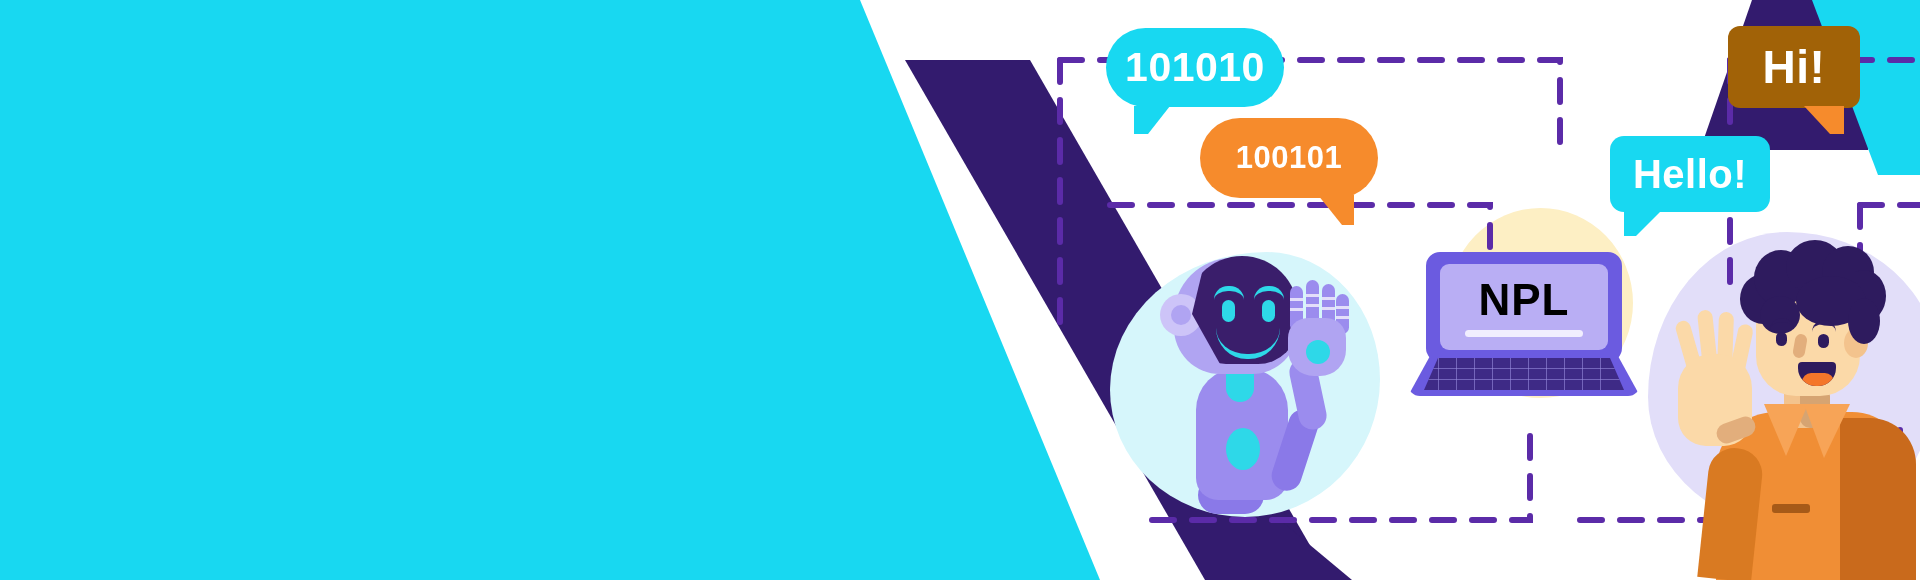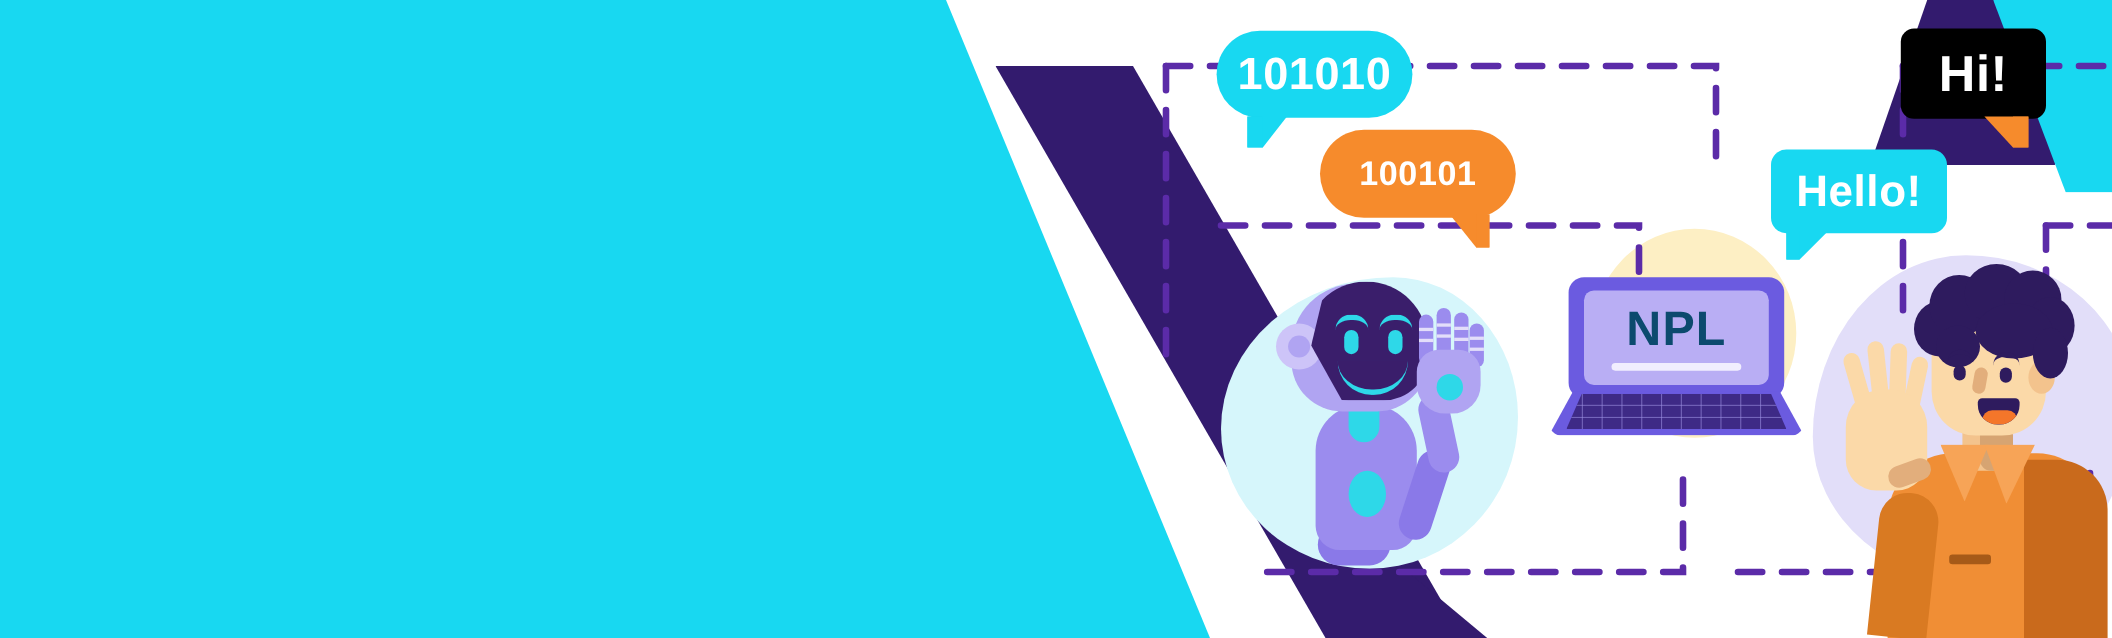--- a/index.html
+++ b/index.html
@@ -124,21 +124,21 @@
   }
   .b-hello .tail{
     left:14px;bottom:-24px;
     border-left:12px solid #18D8F1;
     border-right:26px solid transparent;
     border-top:26px solid #18D8F1;
   }
 
   .b-hi{
     left:1728px;top:26px;width:132px;height:82px;
-    background:#000000;border-radius:12px;font-size:46px;
+    background:#a16207;border-radius:12px;font-size:46px;
   }
   .b-hi .tail{
     right:16px;bottom:-26px;
     border-right:14px solid #F68B2C;
     border-left:26px solid transparent;
     border-top:28px solid #F68B2C;
   }
   .bubble-label{position:relative;z-index:2;}
 
   
@@ -146,21 +146,21 @@
   .laptop .lid{
     position:absolute;left:18px;top:0;width:196px;height:110px;
     background:#6B5BE0;border-radius:14px;
   }
   .laptop .screen{
     position:absolute;left:32px;top:12px;width:168px;height:86px;
     background:#B9AEF4;border-radius:9px;
     display:flex;flex-direction:column;align-items:center;justify-content:center;
   }
   .laptop .npl{
-    color:#0c4a6e;font-weight:700;font-size:44px;letter-spacing:1px;line-height:1;
+    color:#000000;font-weight:700;font-size:44px;letter-spacing:1px;line-height:1;
   }
   .laptop .screen-line{
     width:118px;height:7px;background:#F1EEFE;border-radius:4px;margin-top:8px;
   }
   .laptop .base{
     position:absolute;left:0;top:104px;width:232px;height:40px;
     background:#6B5BE0;border-radius:8px 8px 12px 12px;
     clip-path:polygon(22px 0, 210px 0, 232px 40px, 0 40px);
   }
   .laptop .keys{

